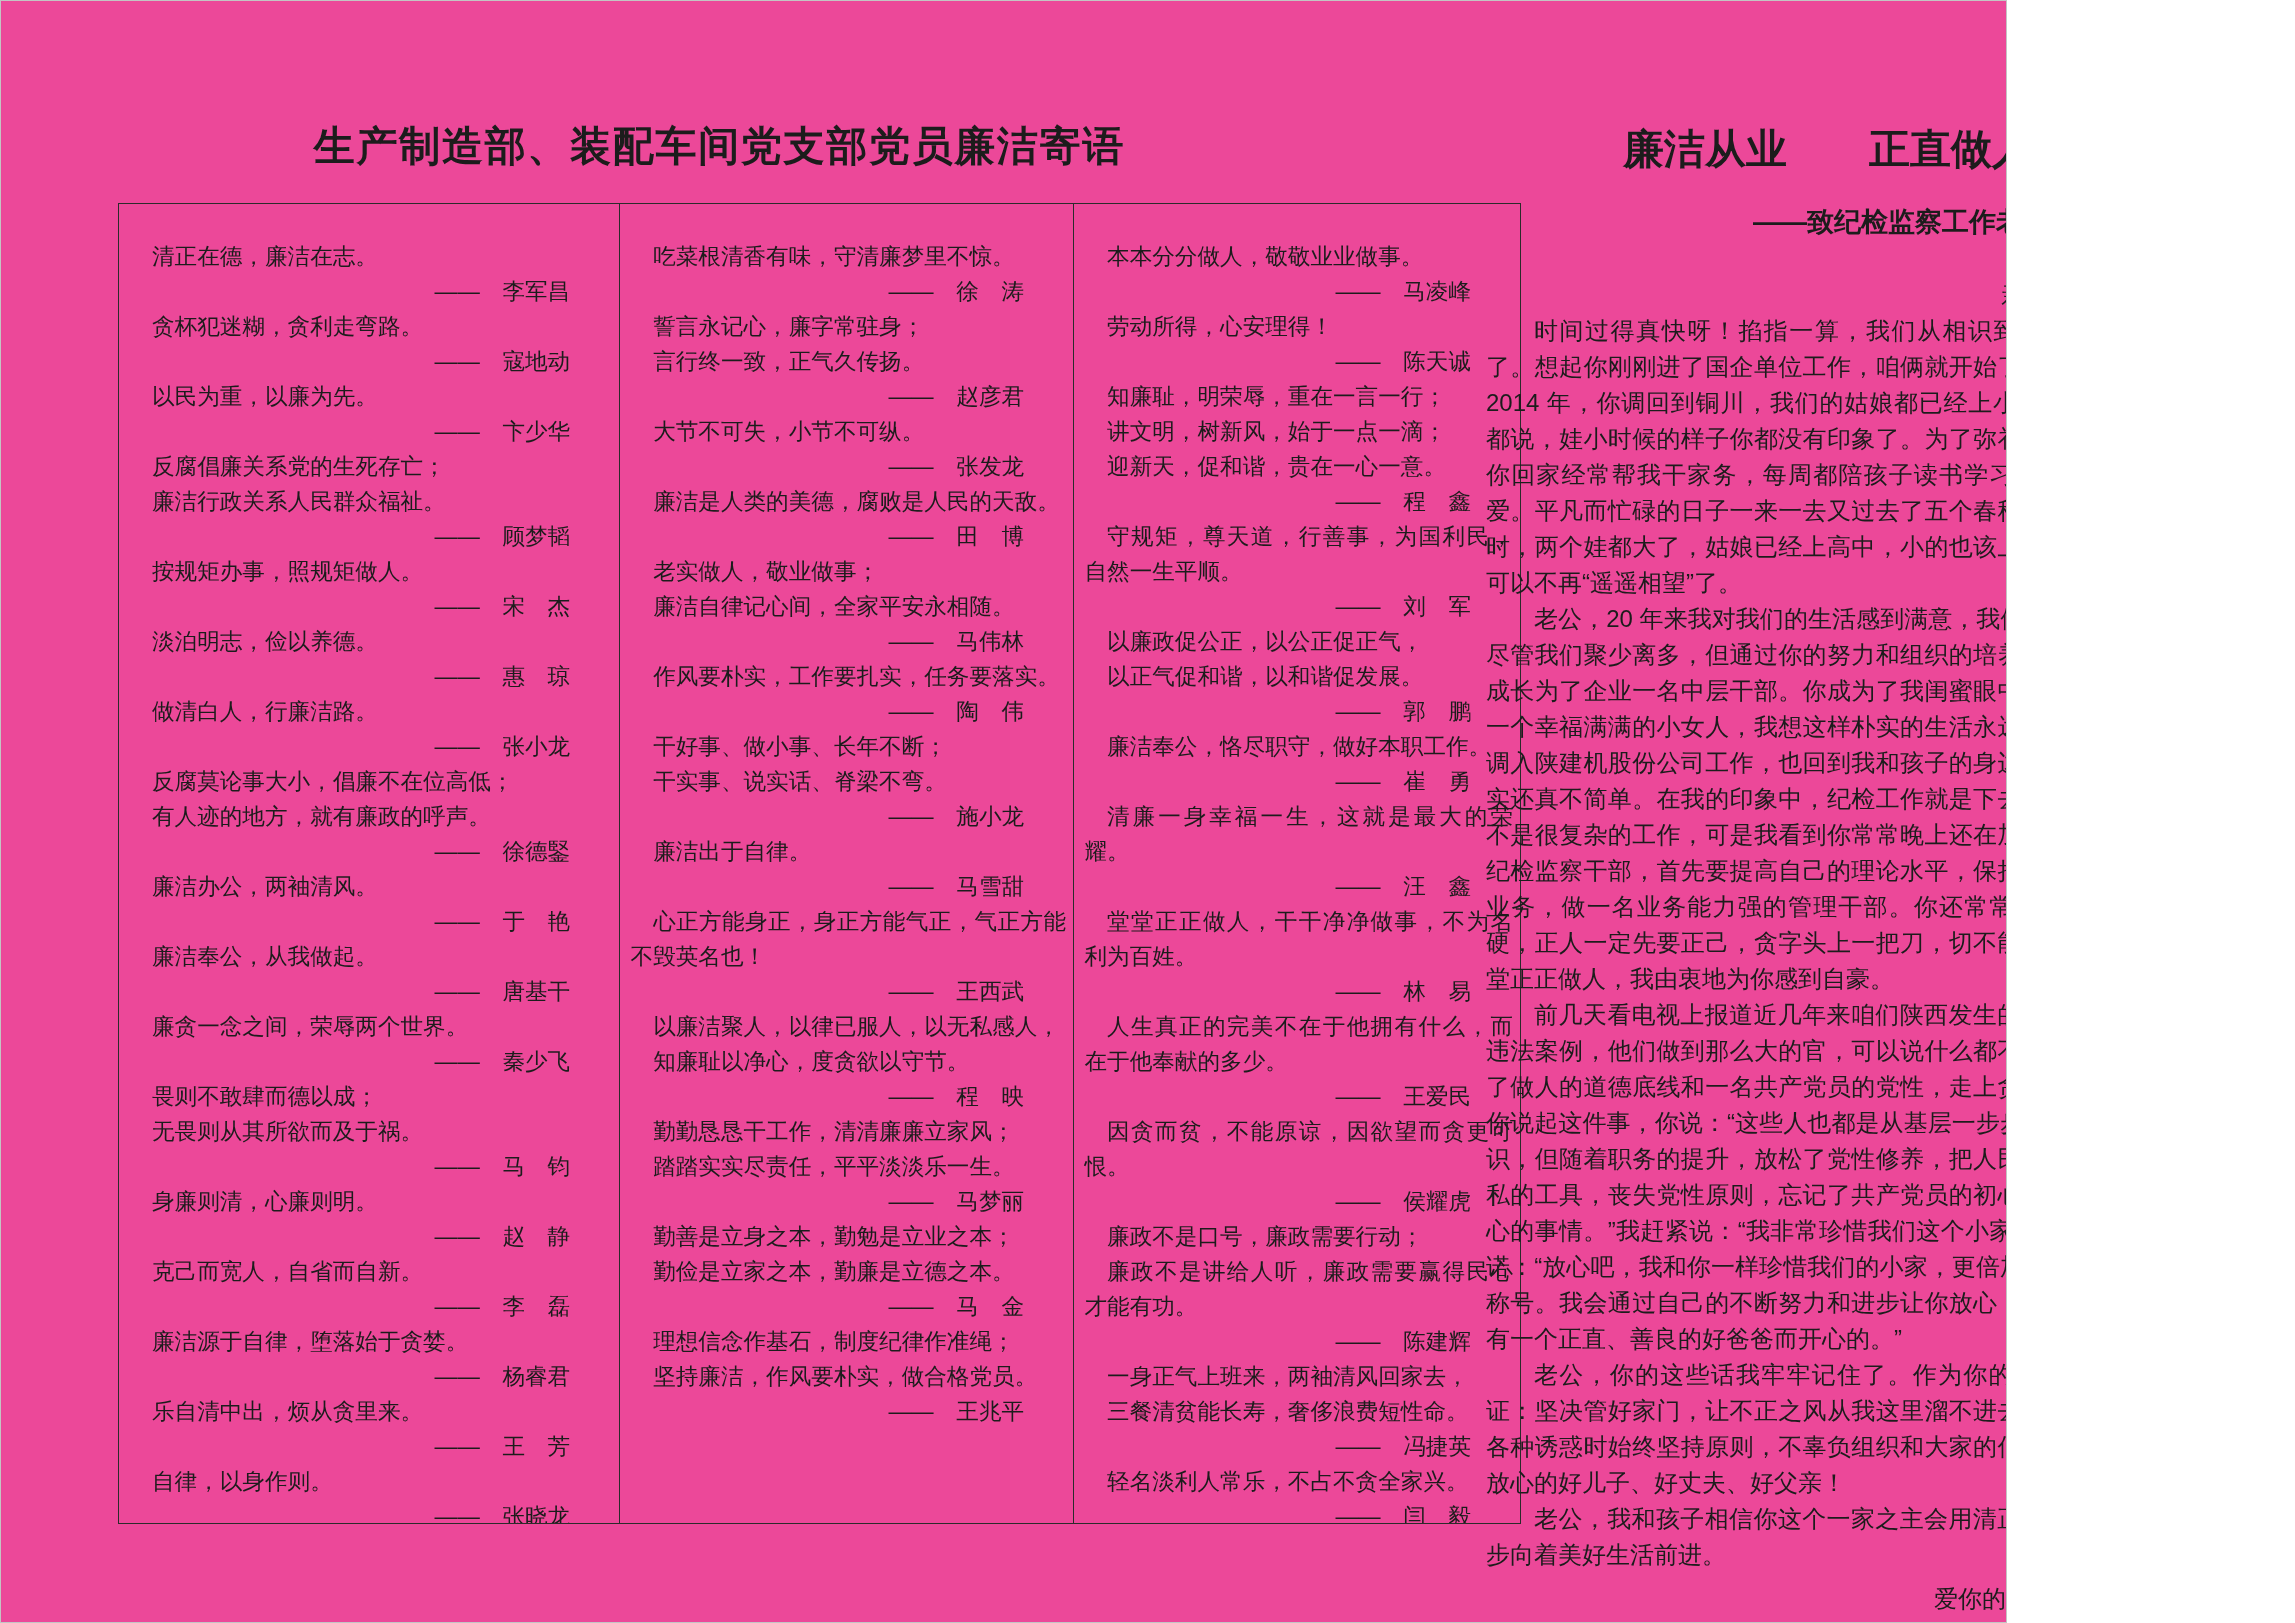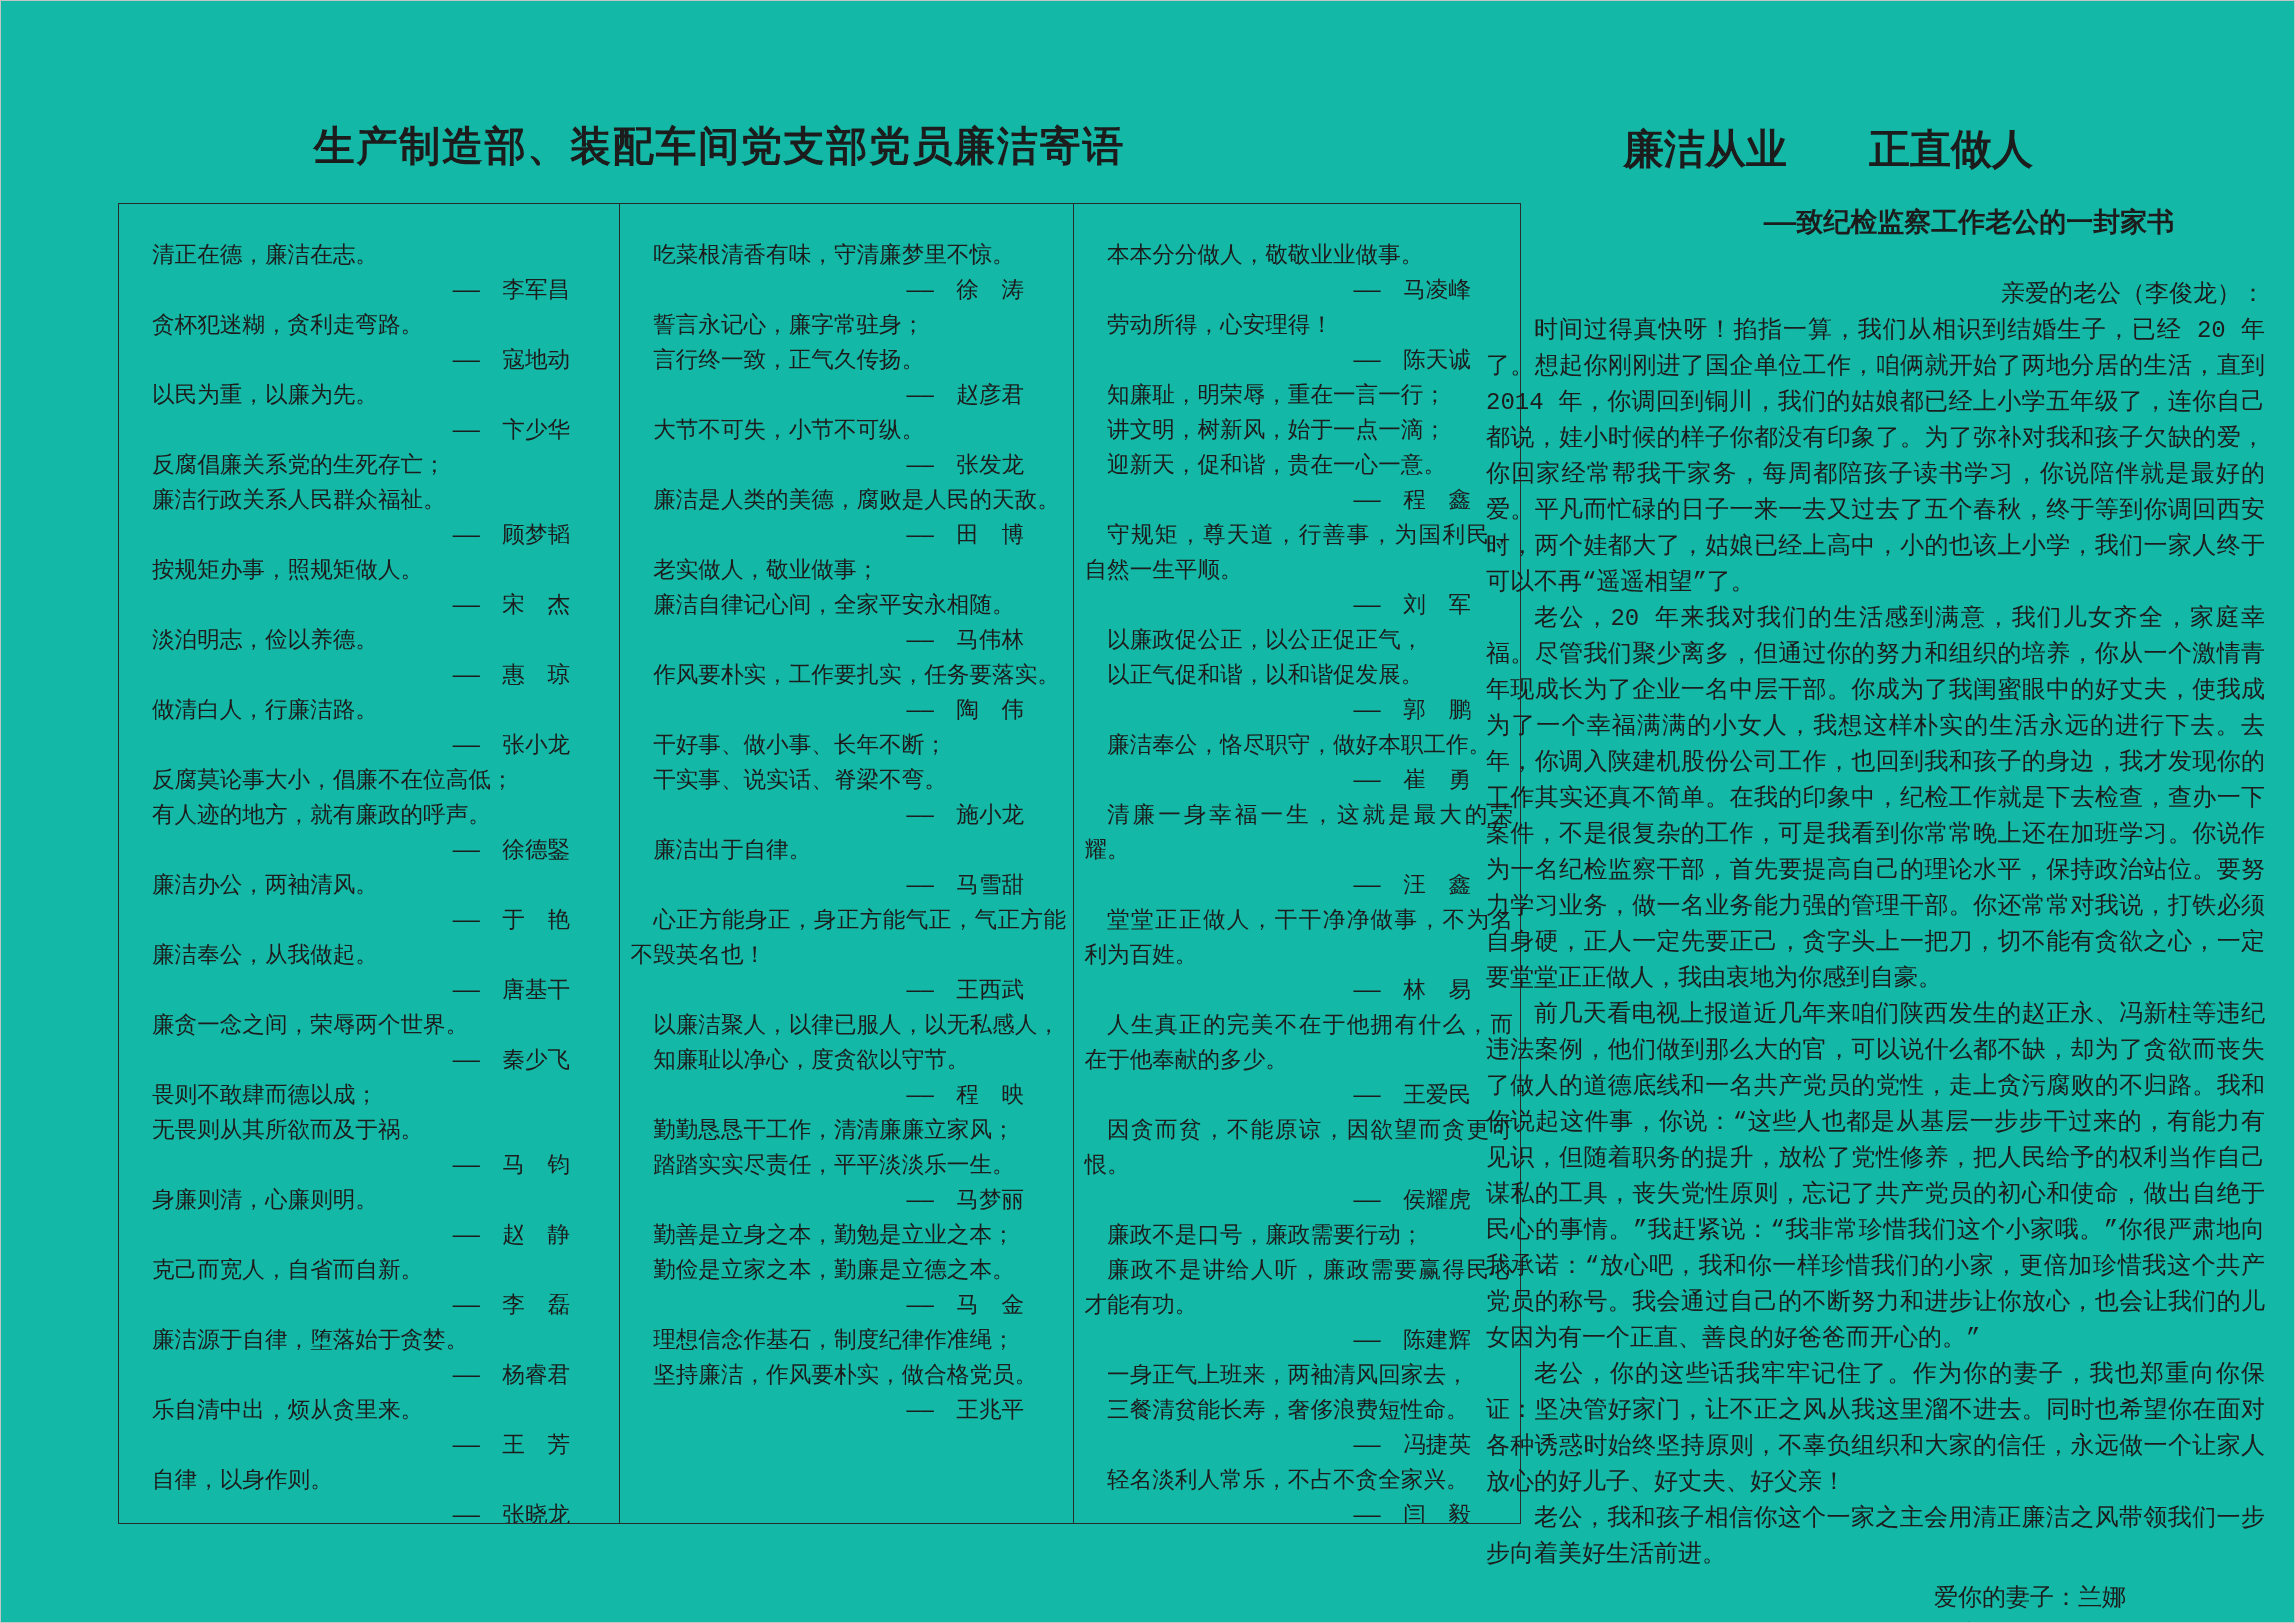--- a/index.html
+++ b/index.html
@@ -1,22 +1,22 @@
 <!DOCTYPE html>
 <html style="font-size:14px"><head>
 <meta charset="utf-8">
 <style>
   html,body{margin:0;padding:0;background:#ffffff;}
   .page{
     position:relative;
-    width:2295px;height:1623px;
-    background:#14b8a6;
+    width:2007px;height:1623px;
+    background:#ec4899;
     border:0.9px solid #c4c4c4;
     box-sizing:border-box;
-    font-family:Liberation Mono, monospace;
+    font-family:Liberation Sans, sans-serif;
     color:#1c1c1c;
     overflow:hidden;
   }
   
   .board-title{
     position:absolute;left:69px;top:118px;width:1403px;
     box-sizing:border-box;padding-right:104px;
     text-align:center;
     font-size:41px;font-weight:700;letter-spacing:1.7px;
     white-space:nowrap;

